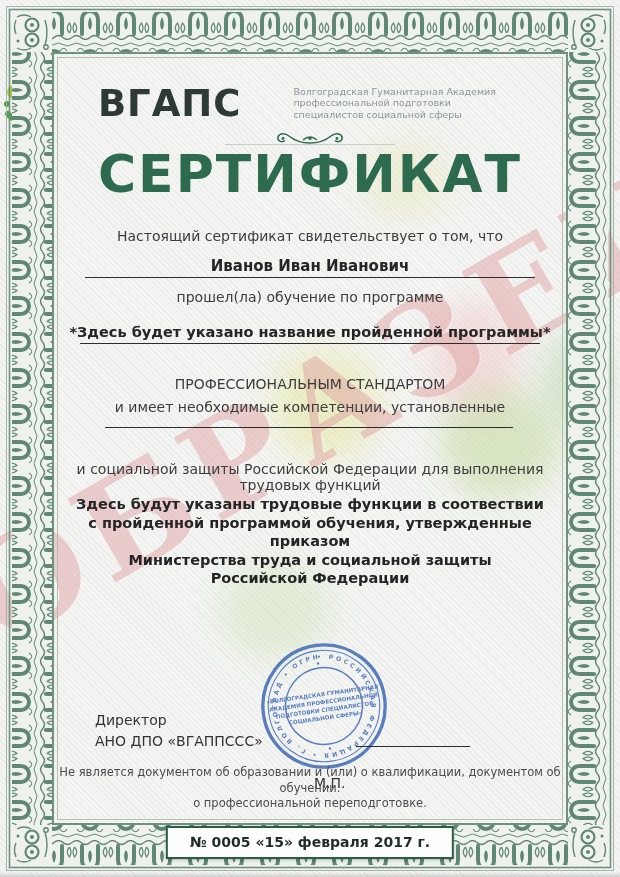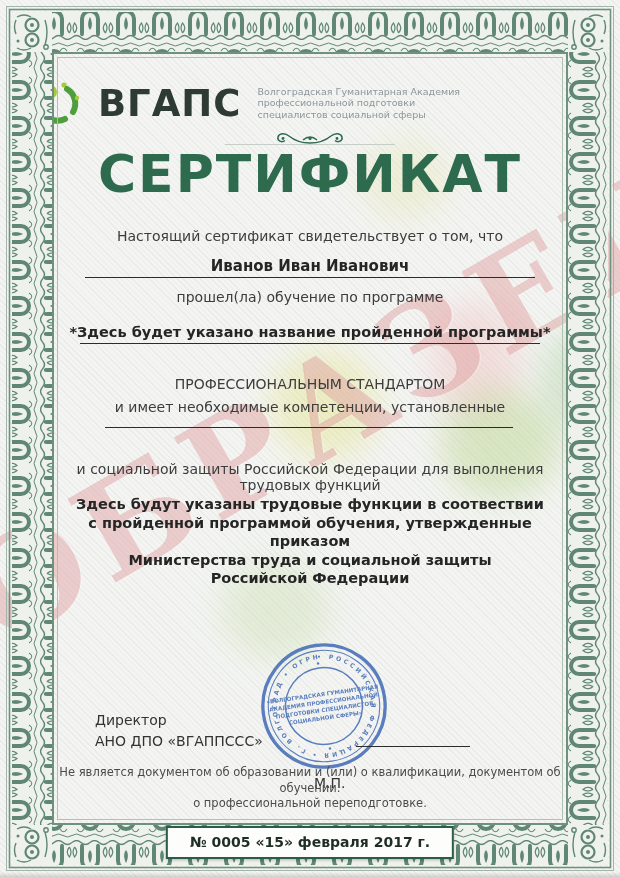--- a/index.html
+++ b/index.html
@@ -25,21 +25,21 @@
     text-align:center;
     font-family:"DejaVu Serif","Liberation Serif",serif;
     font-weight:bold;font-size:132px;letter-spacing:10px;line-height:170px;
     color:rgba(205,105,105,0.30);
     transform:rotate(-30deg);
     text-shadow:1px 1px 0 rgba(255,255,255,0.25);
   }
 
   
   .logo-row{position:absolute;left:0;top:80px;width:496px;display:flex;
-    justify-content:center;align-items:center;gap:16px;z-index:3;}
+    justify-content:space-between;align-items:center;gap:16px;z-index:3;}
   .logo-word{font-size:37px;font-weight:800;color:#2e3b35;letter-spacing:1px;line-height:1;}
   .org-name{font-size:9.5px;line-height:11.5px;color:#8d969c;text-align:left;}
 
   .flourish{position:absolute;left:225px;top:126px;z-index:3;}
 
   .cert-title{
     position:absolute;left:0;top:148px;width:620px;text-align:center;z-index:3;
     font-size:52px;font-weight:800;color:#2d6a4e;letter-spacing:2px;line-height:1;
   }
 

